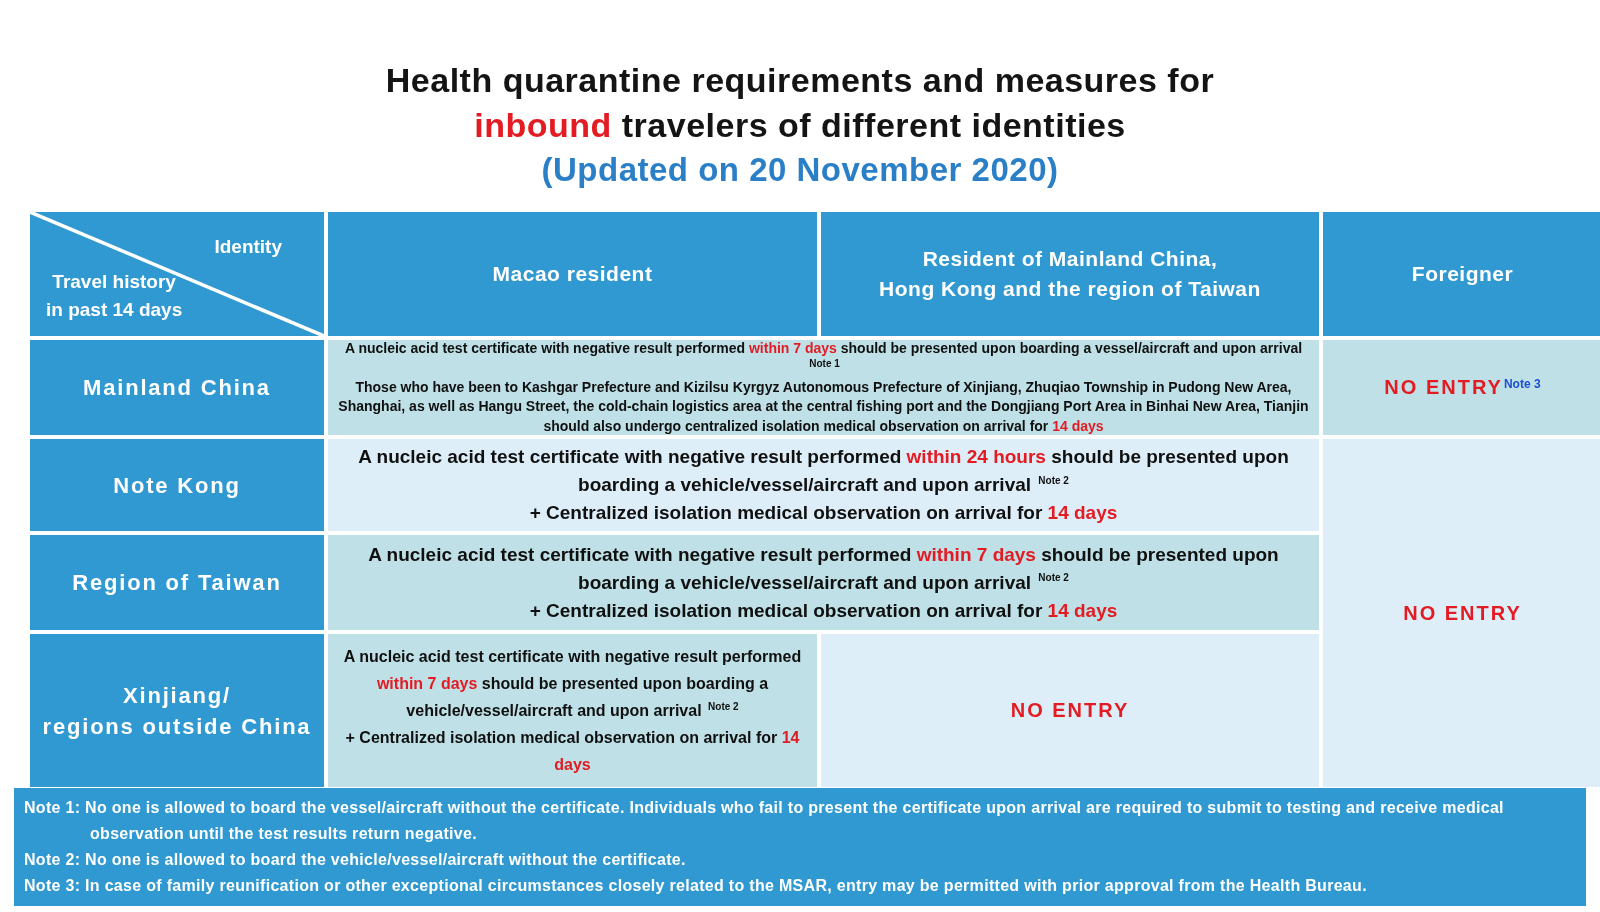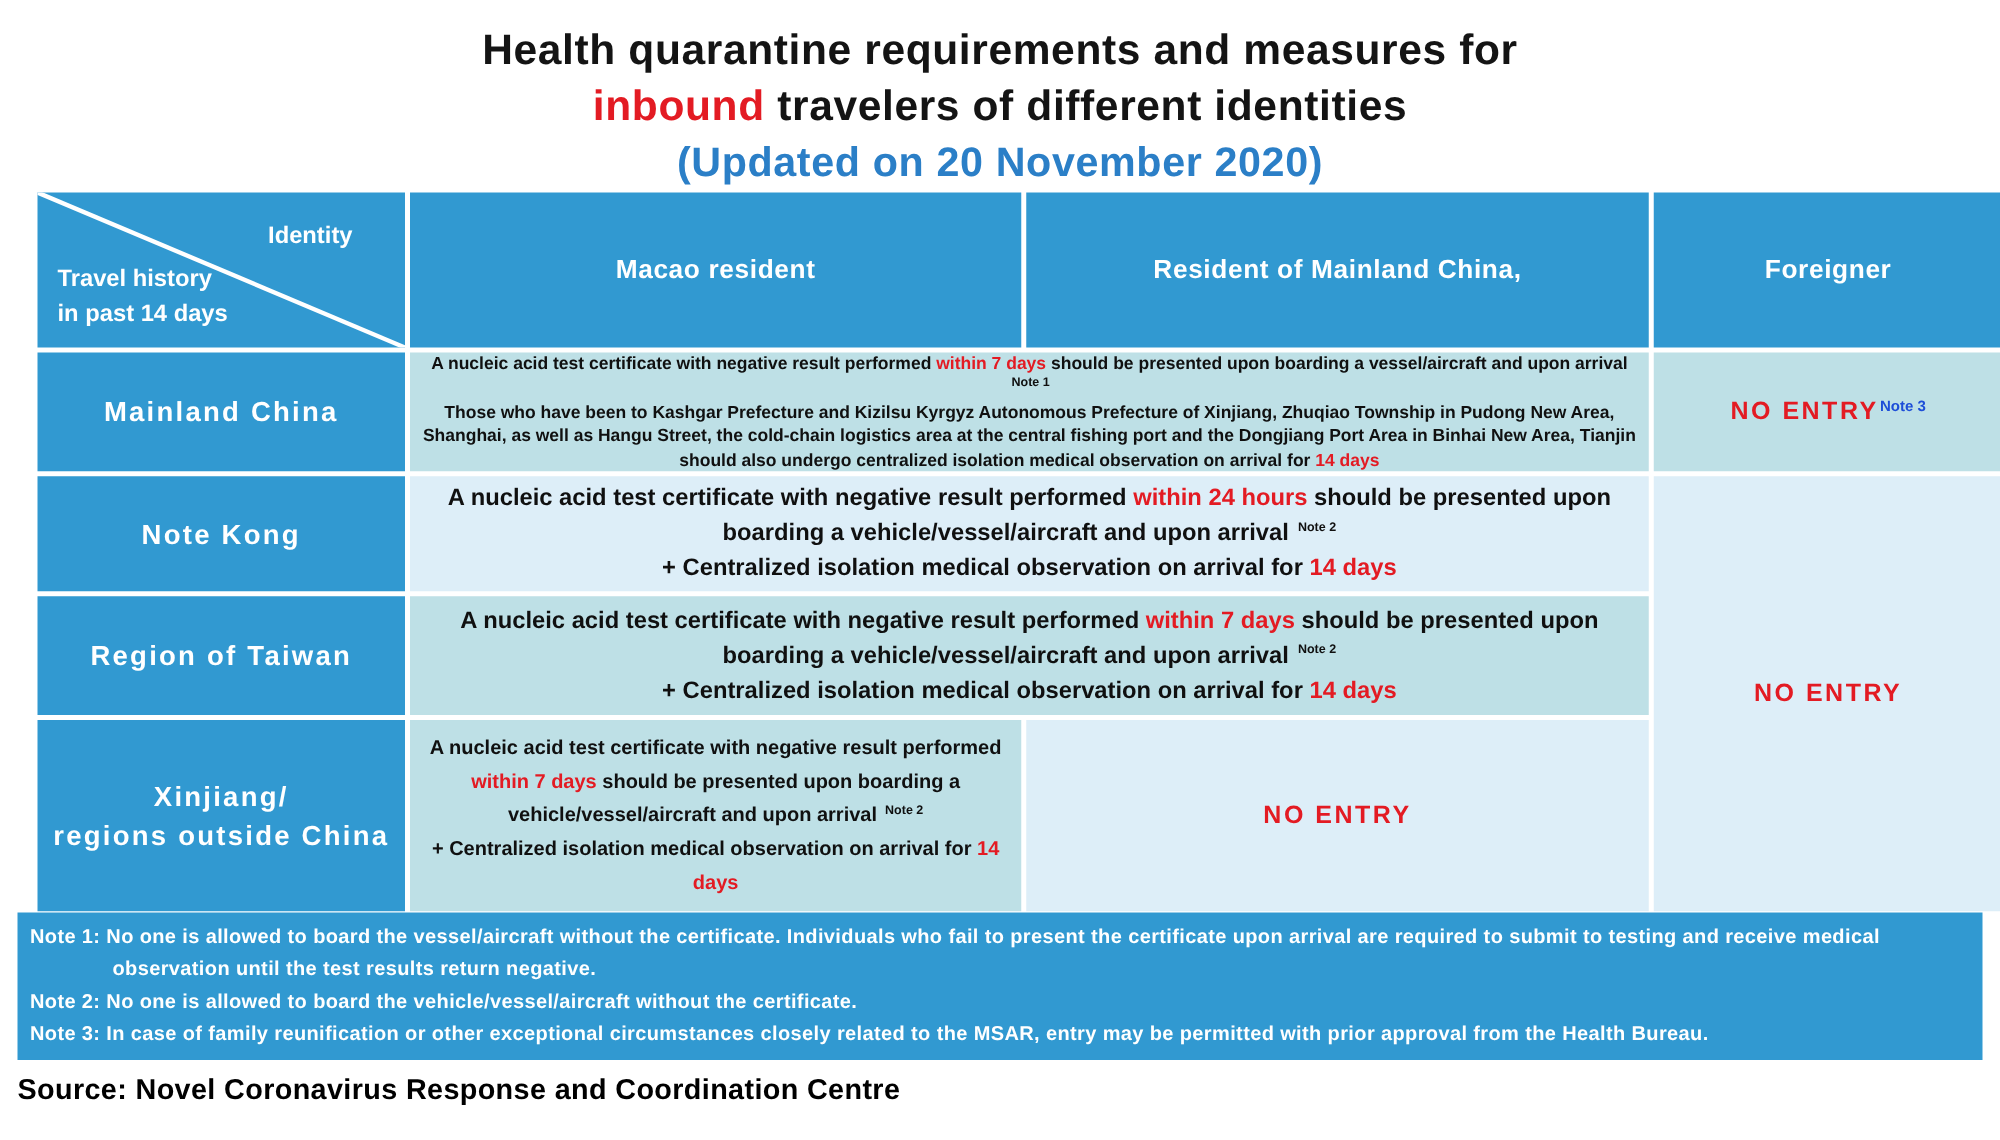--- a/index.html
+++ b/index.html
@@ -4,21 +4,21 @@
 <style>
   html,body{margin:0;padding:0;}
   body{
     width:1600px;height:912px;background:#ffffff;overflow:hidden;
     font-family:"Liberation Sans","DejaVu Sans",sans-serif;
     -webkit-font-smoothing:antialiased;
   }
   .page{width:1600px;height:912px;position:relative;}
 
   
-  .title-block{text-align:center;padding-top:18px;padding-bottom:2px;font-weight:bold;}
+  .title-block{text-align:center;padding-top:18px;padding-bottom:20px;font-weight:bold;margin-top:40px;}
   .t1{font-size:34px;line-height:45px;color:#141414;letter-spacing:.5px;}
   .t2{font-size:33px;line-height:44px;color:var(--tblue);letter-spacing:.5px;}
   .red{color:var(--red);}
 
   
   .grid{
     margin:0 30px;
     display:grid;
     grid-template-columns:294px 489px 498px 279px;
     grid-template-rows:124px 95px 92px 95px 153px;
@@ -32,21 +32,21 @@
   .a-corner{grid-area:1/1/2/2}.a-hmacao{grid-area:1/2/2/3}.a-hres{grid-area:1/3/2/4}.a-hfor{grid-area:1/4/2/5}
   .a-l1{grid-area:2/1/3/2}.a-c1{grid-area:2/2/3/4}.a-f1{grid-area:2/4/3/5}
   .a-l2{grid-area:3/1/4/2}.a-c2{grid-area:3/2/4/4}.a-fm{grid-area:3/4/6/5}
   .a-l3{grid-area:4/1/5/2}.a-c3{grid-area:4/2/5/4}
   .a-l4{grid-area:5/1/6/2}.a-c4m{grid-area:5/2/6/3}.a-c4r{grid-area:5/3/6/4}
 
   
   .corner{position:relative;display:block;}
   .corner svg{position:absolute;left:0;top:0;width:100%;height:100%;display:block;}
   .corner .identity{position:absolute;top:24px;right:42px;font-size:19px;font-weight:bold;}
-  .corner .travel{position:absolute;left:16px;bottom:12px;font-size:19px;font-weight:bold;line-height:28px;text-align:left;}
+  .corner .travel{position:absolute;left:16px;bottom:12px;font-size:19px;font-weight:bold;line-height:28px;text-align:center;}
 
   .hlabel{font-size:21px;font-weight:bold;line-height:30px;letter-spacing:.5px;}
   .rlabel{font-size:22px;font-weight:bold;line-height:31px;letter-spacing:1.8px;}
 
   .content-sm{font-size:14px;font-weight:600;line-height:19.5px;color:#101010;padding:4px 6px;}
   .content-sm .sline{margin:0 auto;max-width:985px;}
   .content-md{font-size:19px;font-weight:bold;line-height:28px;color:#101010;padding:0 10px;}
   .content-md .sline{max-width:950px;margin:0 auto;}
   .content-lg{font-size:16px;font-weight:bold;line-height:27px;color:#101010;padding:0 12px;}
 
@@ -86,20 +86,21 @@
         <span>in past 14 days</span>
       </span>
     </div>
 
     <div class="cell blue hlabel a-hmacao">
       <span>Macao resident</span>
     </div>
 
     <div class="cell blue hlabel a-hres">
       <span>Resident of Mainland China,</span>
+      <span>Hong Kong and the region of Taiwan</span>
     </div>
 
     <div class="cell blue hlabel a-hfor">
       <span>Foreigner</span>
     </div>
 
     <div class="cell blue rlabel a-l1">
       <span>Mainland China</span>
     </div>
 

